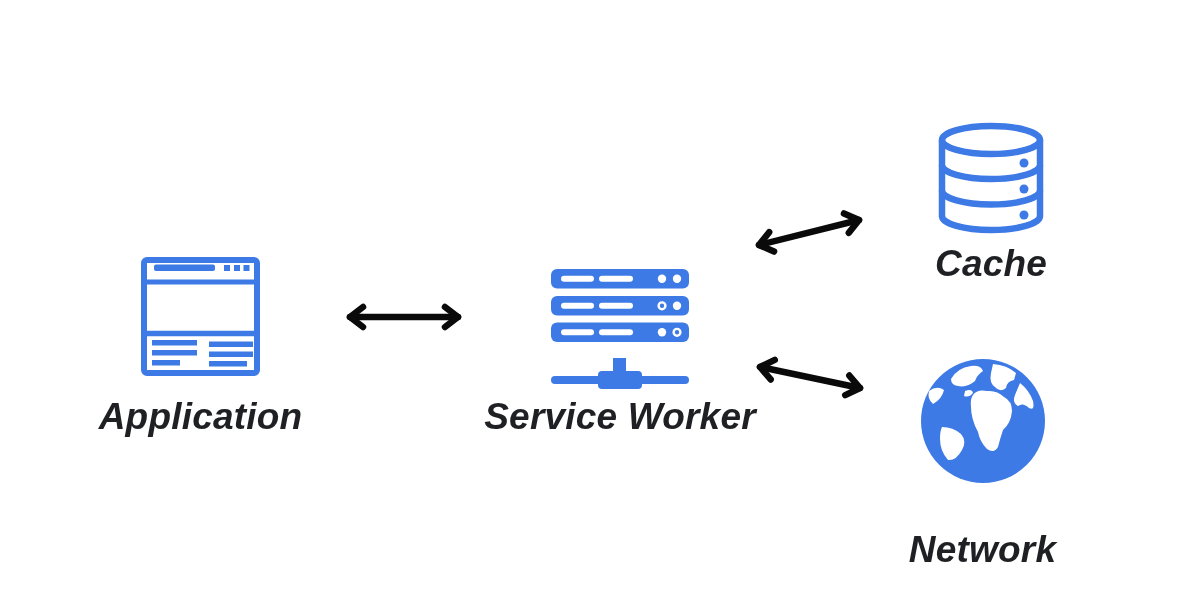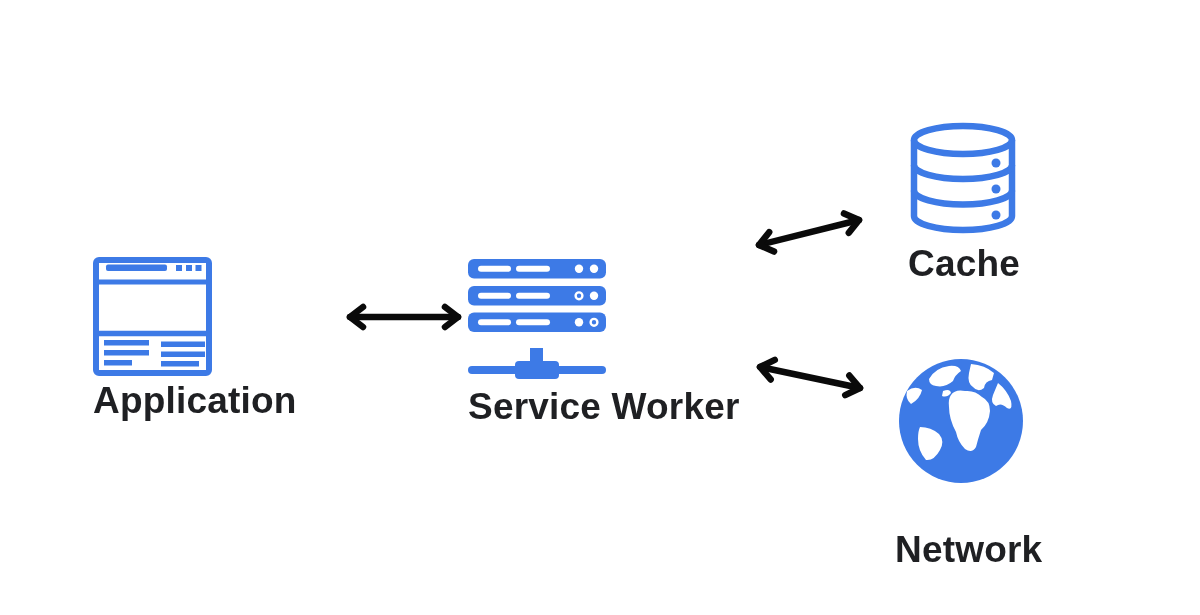--- a/index.html
+++ b/index.html
@@ -11,32 +11,32 @@
   *{margin:0;padding:0;box-sizing:border-box;}
   body{background:var(--bg);font-family:"Liberation Sans",sans-serif;}
   .canvas{
     position:relative;
     width:1200px;height:615px;
     background:var(--bg);
     overflow:hidden;
   }
   .arrows{position:absolute;left:0;top:0;width:1200px;height:615px;pointer-events:none;}
   .arrow-line{stroke:var(--arrow);stroke-width:6.5;stroke-linecap:round;stroke-linejoin:round;fill:none;}
-  .node{position:absolute;display:flex;flex-direction:column;align-items:flex-start;}
+  .node{position:absolute;display:flex;flex-direction:column;align-items:center;font-style:italic;}
   .node-label{
     font-size:37px;font-weight:700;color:var(--label);
     line-height:1.15;white-space:nowrap;letter-spacing:0.2px;
   }
   .fill-accent{fill:var(--accent);}
   .stroke-accent{stroke:var(--accent);fill:none;}
   .fill-white{fill:#fff;}
   .stroke-white{stroke:#fff;fill:none;}
   #node-application{left:93px;top:257px;width:215px;}
-  #node-application .node-label{margin-top:4px;}
-  #node-service-worker{left:468px;top:256px;width:304px;}
+  #node-application .node-label{margin-top:20px;}
+  #node-service-worker{left:468px;top:266px;width:304px;}
   #node-service-worker .node-label{margin-top:5px;}
   #node-cache{left:908px;top:122px;width:166px;}
   #node-cache .node-label{margin-top:9px;}
   #node-network{left:895px;top:355px;width:175px;gap:41px;}
   #node-network .node-label{margin-top:1px;}
 </style>
 </head>
 <body>
 
 <div class="canvas">

